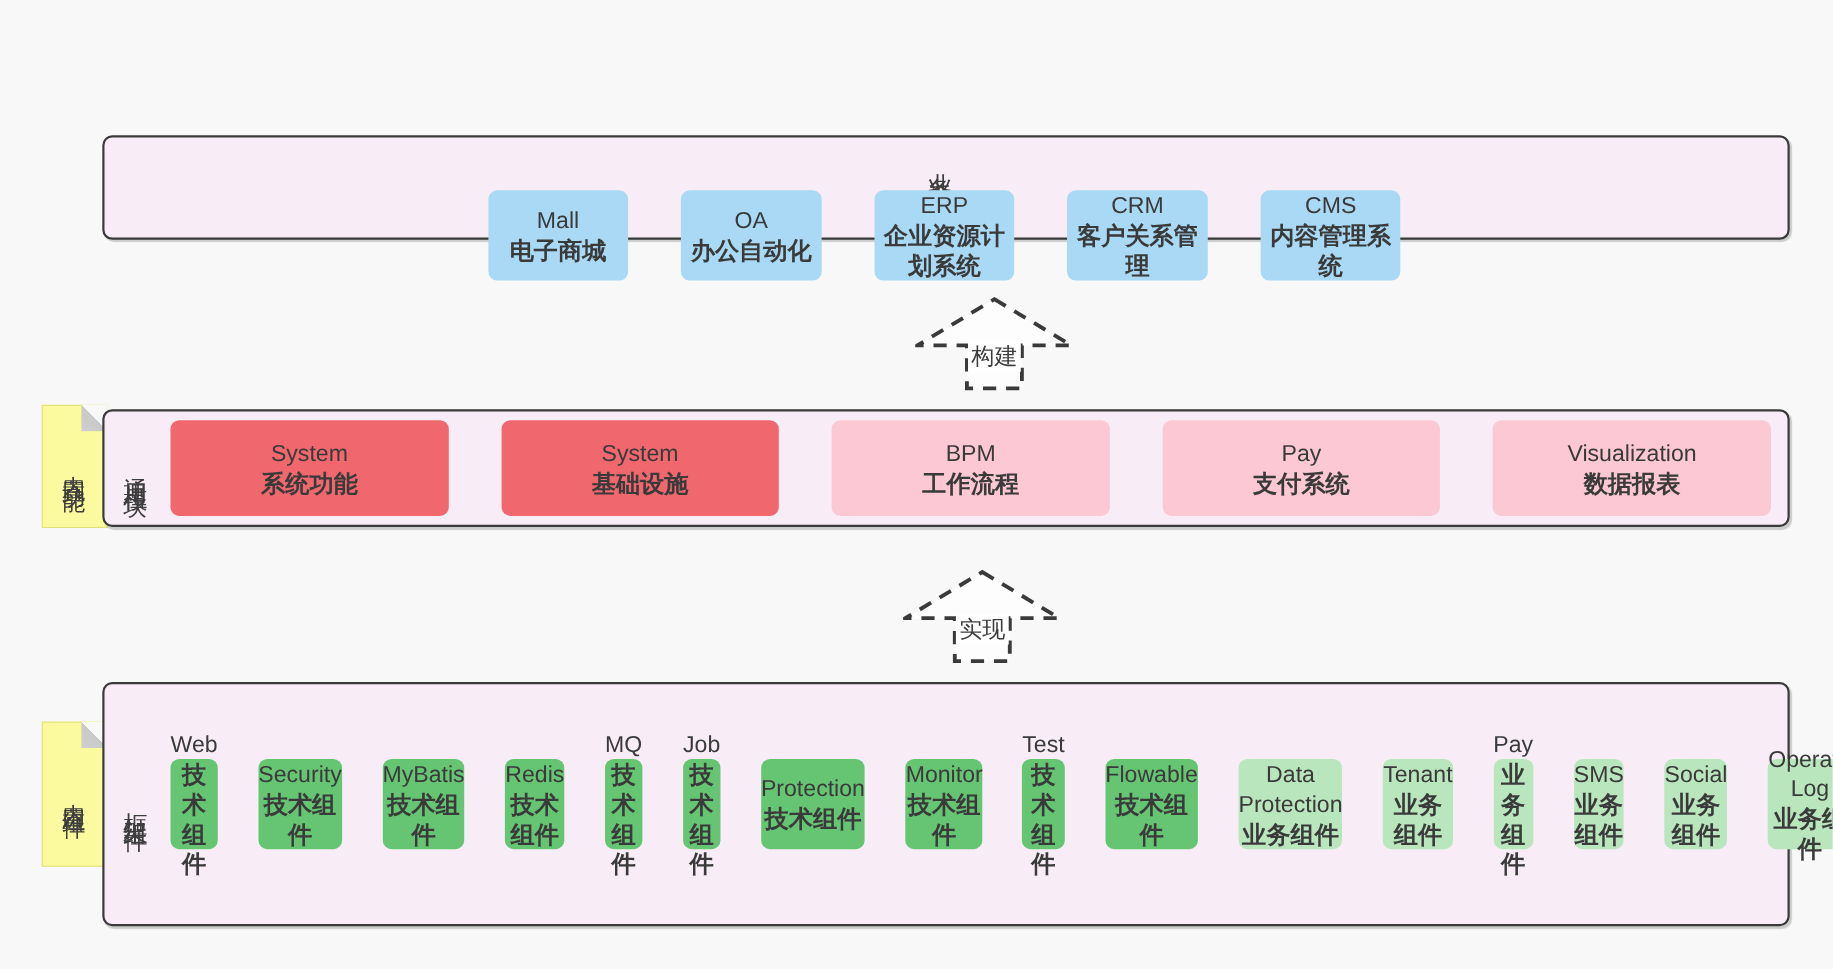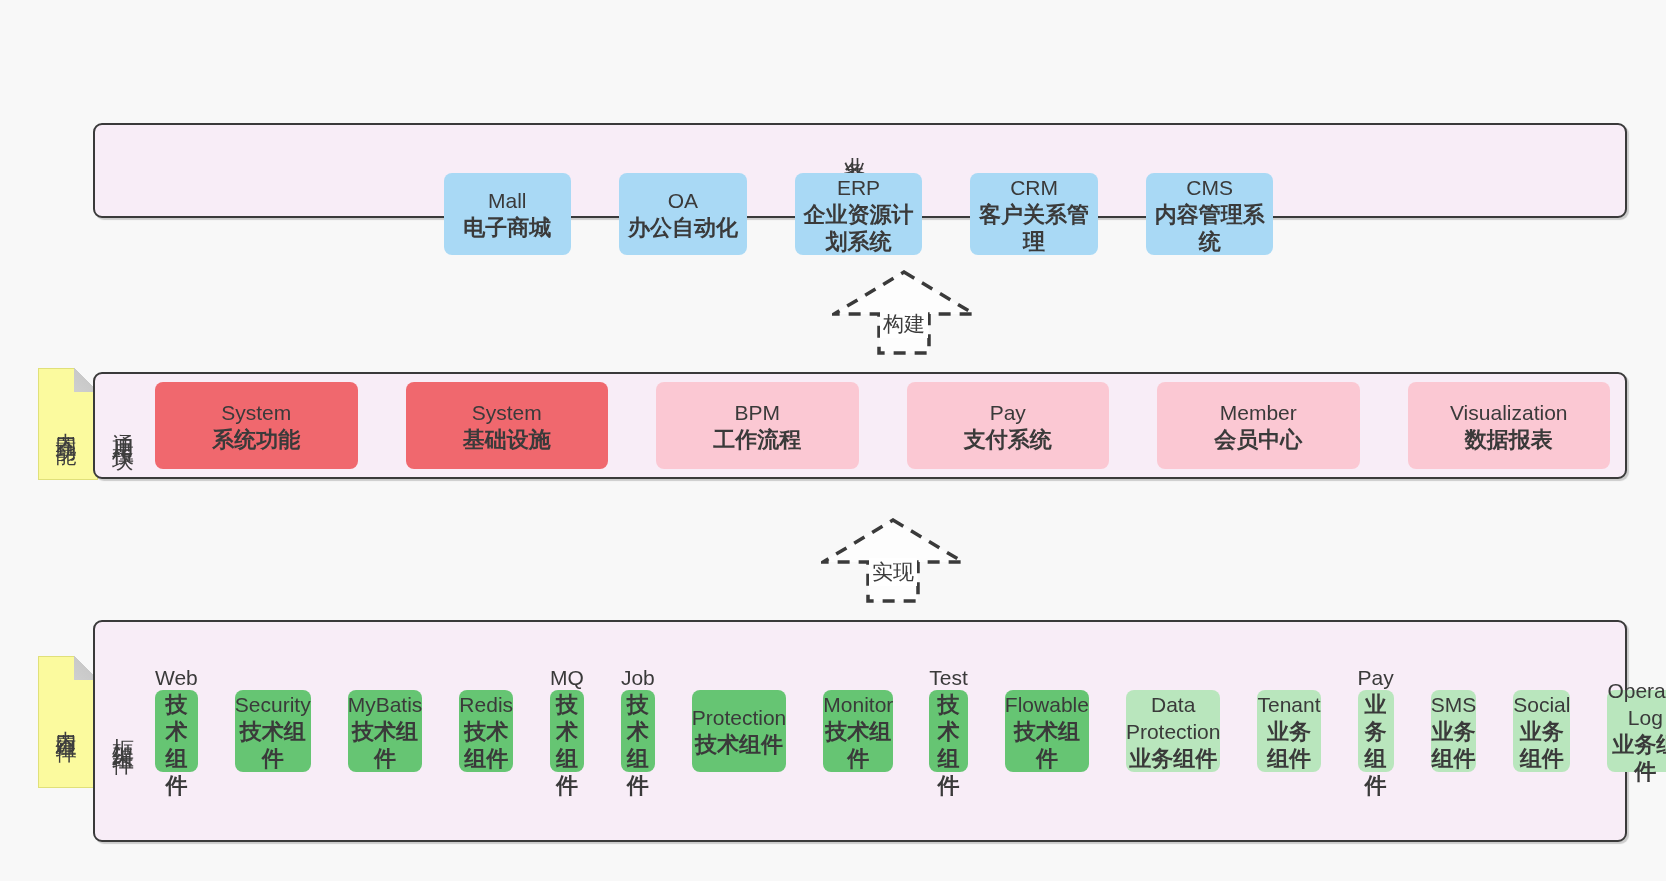--- a/index.html
+++ b/index.html
@@ -126,24 +126,20 @@
       </div>
       <div class="box pink">
         <div class="box-title">BPM</div>
         <div class="box-sub">工作流程</div>
       </div>
       <div class="box pink">
         <div class="box-title">Pay</div>
         <div class="box-sub">支付系统</div>
       </div>
       <div class="box pink">
-        <div class="box-title">Member</div>
-        <div class="box-sub">会员中心</div>
-      </div>
-      <div class="box pink">
         <div class="box-title">Visualization</div>
         <div class="box-sub">数据报表</div>
       </div>
     </div>
   </div>
 
   <div class="arrow arrow-implement">
     <svg width="144" height="86" viewBox="0 0 144 86">
       <polygon points="72,2 142,44 97,44 97,83 47,83 47,44 2,44" fill="#fdfdfd" stroke="#3a3a3a" stroke-width="3.5" stroke-dasharray="12,9"></polygon>
     </svg>

